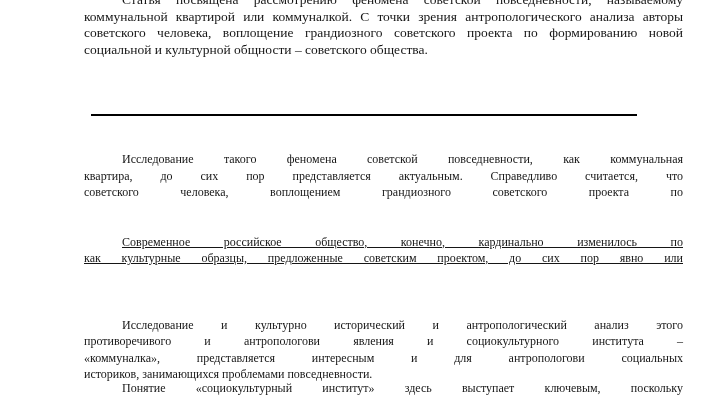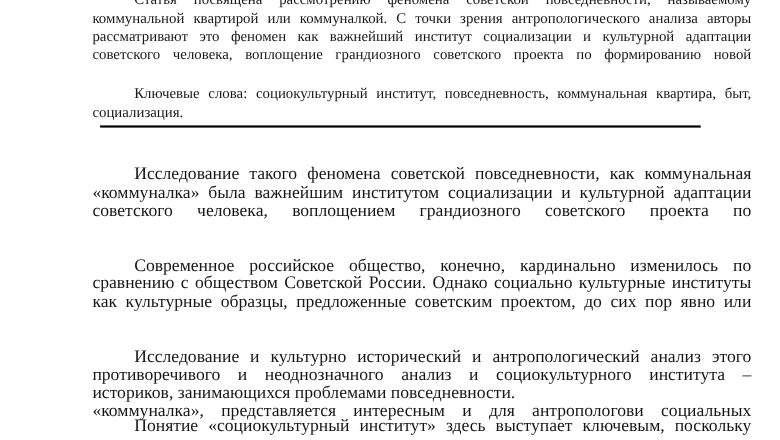--- a/index.html
+++ b/index.html
@@ -39,74 +39,69 @@
     text-align-last: justify;
   }
   
   .line.ind {
     padding-left: 38px;
   }
   .abstract, .keywords {
     font-size: 13.5px;
   }
   .bodytext {
-    font-size: 16px;
+    font-size: 12px;
   }
   .abstract  { top: -8px; }
   .keywords  { top: 77px; }
   .rule {
     position: absolute;
     left: 7px;
     top: 114px;
     width: 546px;
     height: 1.6px;
     background: #000000;
   }
   .p1 { top: 151px; }
-  .p2 { top: 233.5px; }
+  .p2 { top: 233.5px; text-decoration: underline; }
   .p3 { top: 316.5px; }
   .p4 { top: 380px; }
 </style>
 </head>
 <body>
 
 <div class="page">
   <div class="textcol">
 
     <div class="para abstract">
       <div class="line j ind">Статья посвящена рассмотрению феномена советской повседневности, называемому</div>
       <div class="line j">коммунальной квартирой или коммуналкой. С точки зрения антропологического анализа авторы</div>
-      <div class="line j">рассматривают это феномен как важнейший институт социализации и культурной адаптации</div>
       <div class="line j">советского человека, воплощение грандиозного советского проекта по формированию новой</div>
+      <div class="line">социальной и культурной общности – советского общества.</div>
     </div>
 
-    <div class="para keywords">
-      <div class="line j ind">Ключевые слова: социокультурный институт, повседневность, коммунальная квартира, быт,</div>
-      <div class="line">социализация.</div>
-    </div>
 
     <div class="rule"></div>
 
     <div class="para bodytext p1">
       <div class="line j ind">Исследование такого феномена советской повседневности, как коммунальная</div>
-      <div class="line j">«коммуналка» была важнейшим институтом социализации и культурной адаптации</div>
+      <div class="line j">квартира, до сих пор представляется актуальным. Справедливо считается, что</div>
       <div class="line j">советского человека, воплощением грандиозного советского проекта по</div>
     </div>
 
     <div class="para bodytext p2">
       <div class="line j ind">Современное российское общество, конечно, кардинально изменилось по</div>
-      <div class="line j">сравнению с обществом Советской России. Однако социально культурные институты</div>
       <div class="line j">как культурные образцы, предложенные советским проектом, до сих пор явно или</div>
     </div>
 
     <div class="para bodytext p3">
       <div class="line j ind">Исследование и культурно исторический и антропологический анализ этого</div>
-      <div class="line j">противоречивого и неоднозначного анализ и социокультурного института –</div>
+      <div class="line j">противоречивого и антропологови явления и социокультурного института –</div>
+      <div class="line j">«коммуналка», представляется интересным и для антропологови социальных</div>
       <div class="line">историков, занимающихся проблемами повседневности.</div>
-      <div class="line j">«коммуналка», представляется интересным и для антропологови социальных</div>
     </div>
 
     <div class="para bodytext p4">
       <div class="line j ind">Понятие «социокультурный институт» здесь выступает ключевым, поскольку</div>
       <div class="line j">этот феномен советской повседневности рассматривается как важнейший институт</div>
     </div>
 
   </div>
 </div>
 

